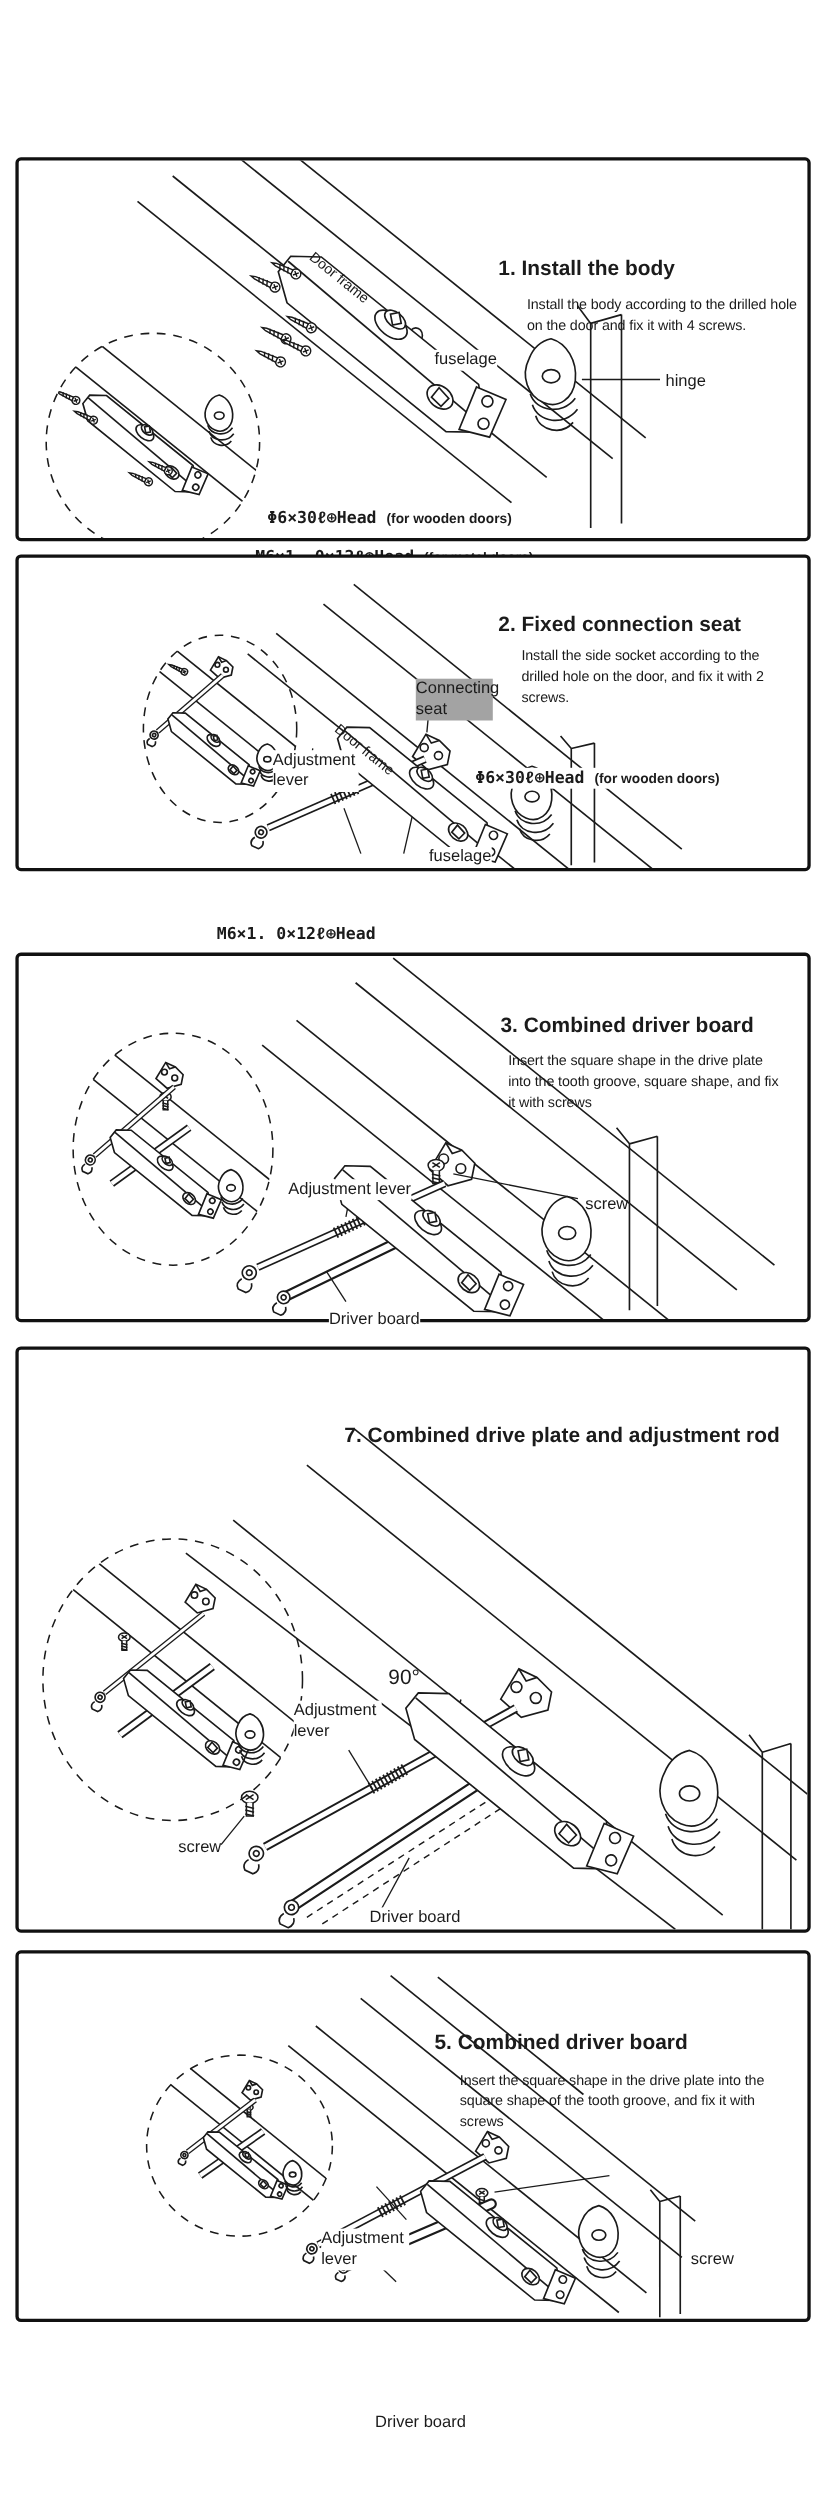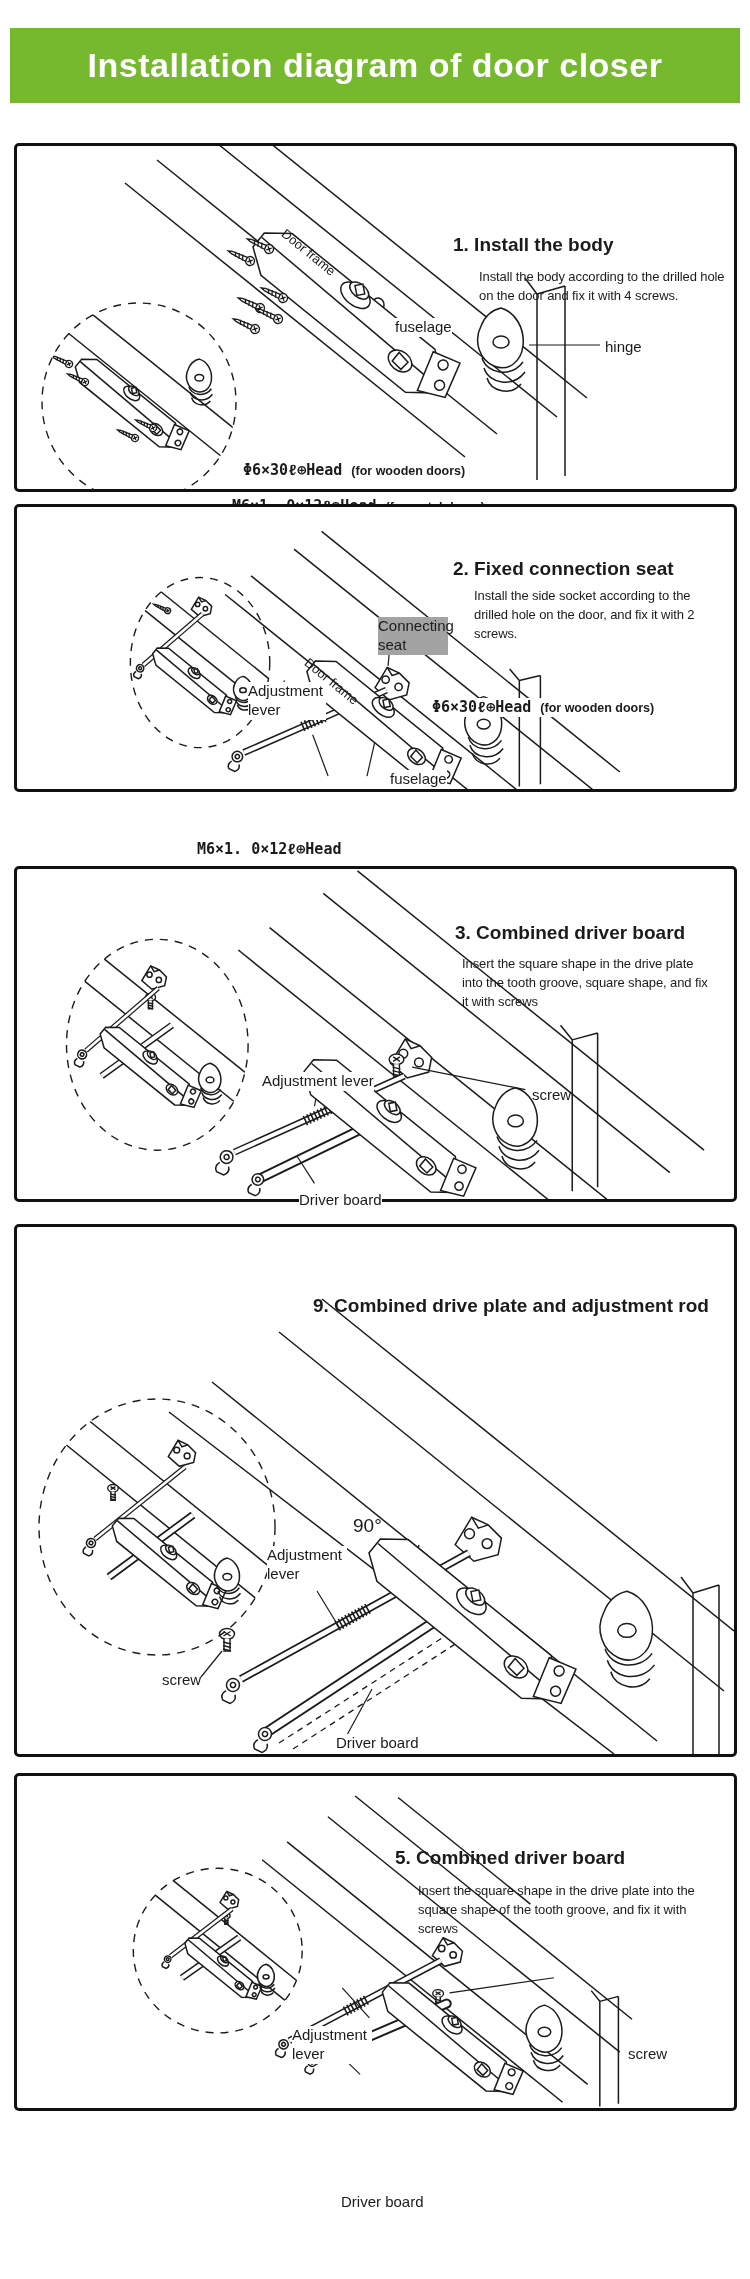--- a/index.html
+++ b/index.html
@@ -67,23 +67,20 @@
         <circle cx="31" cy="26" r="4.5"></circle>
       </g>
       <g id="gBall" stroke="#1b1b1b" stroke-width="1.5" fill="#fff">
         <circle cx="0" cy="0" r="6.5"></circle>
         <circle cx="0" cy="0" r="2.6"></circle>
         <path d="M-4,8 Q-8,14 -3,18 L5,18 Q10,13 6,8"></path>
       </g>
     </defs>
   </svg>
 
-  <header class="banner" style="background:#76b82e;">
-    <h1>Installation diagram of door closer</h1>
-  </header>
 
   <section class="panel" id="p1" style="top:143px;height:349px;">
     <svg class="art" viewBox="0 0 717 343" fill="none" stroke="#1b1b1b" stroke-width="1.5">
 
       <line x1="140" y1="14" x2="480" y2="288"></line>
       <line x1="108" y1="37" x2="448" y2="311"></line>
       <line x1="196" y1="-6" x2="540" y2="271"></line>
       <line x1="232" y1="-20" x2="570" y2="252"></line>
 
       <ellipse cx="361" cy="159" rx="6" ry="7"></ellipse>
@@ -289,21 +286,21 @@
         <line x1="168" y1="240" x2="78" y2="312" stroke="#fff" stroke-width="2.6"></line>
         <use href="#gBall" transform="translate(74,316) rotate(25) scale(0.7)"></use>
         <use href="#gScrewV" transform="translate(96,262) scale(0.7)"></use>
         <line x1="92" y1="350" x2="176" y2="288" stroke-width="8"></line>
         <line x1="92" y1="350" x2="176" y2="288" stroke="#fff" stroke-width="4.6"></line>
         <use href="#gBody" transform="translate(108,278) rotate(39) scale(0.55)"></use>
         <use href="#gHinge" transform="translate(196,330) scale(0.55)"></use>
       </g>
       <ellipse cx="140" cy="300" rx="118" ry="128" stroke-dasharray="8 7" stroke-width="1.4"></ellipse>
     </svg>
-    <span class="step-title" style="left:296px;top:68px;">9. Combined drive plate and adjustment rod</span>
+    <span class="step-title" style="left:296px;top:68px;">7. Combined drive plate and adjustment rod</span>
     <span class="bigangle" style="left:336px;top:288px;">90°</span>
     <span class="lbl wrap" style="left:250px;top:319px;width:80px;background:#fff;">Adjustment lever</span>
     <span class="lbl" style="left:145px;top:444px;">screw</span>
     <span class="lbl" style="left:319px;top:507px;background:#fff;">Driver board</span>
   </section>
 
   <section class="panel" id="p5" style="top:1773px;height:338px;">
     <svg class="art" viewBox="0 0 717 464" fill="none" stroke="#1b1b1b" stroke-width="1.5">
       <line x1="235" y1="92" x2="655" y2="431"></line>
       <line x1="200" y1="117" x2="620" y2="456"></line>

